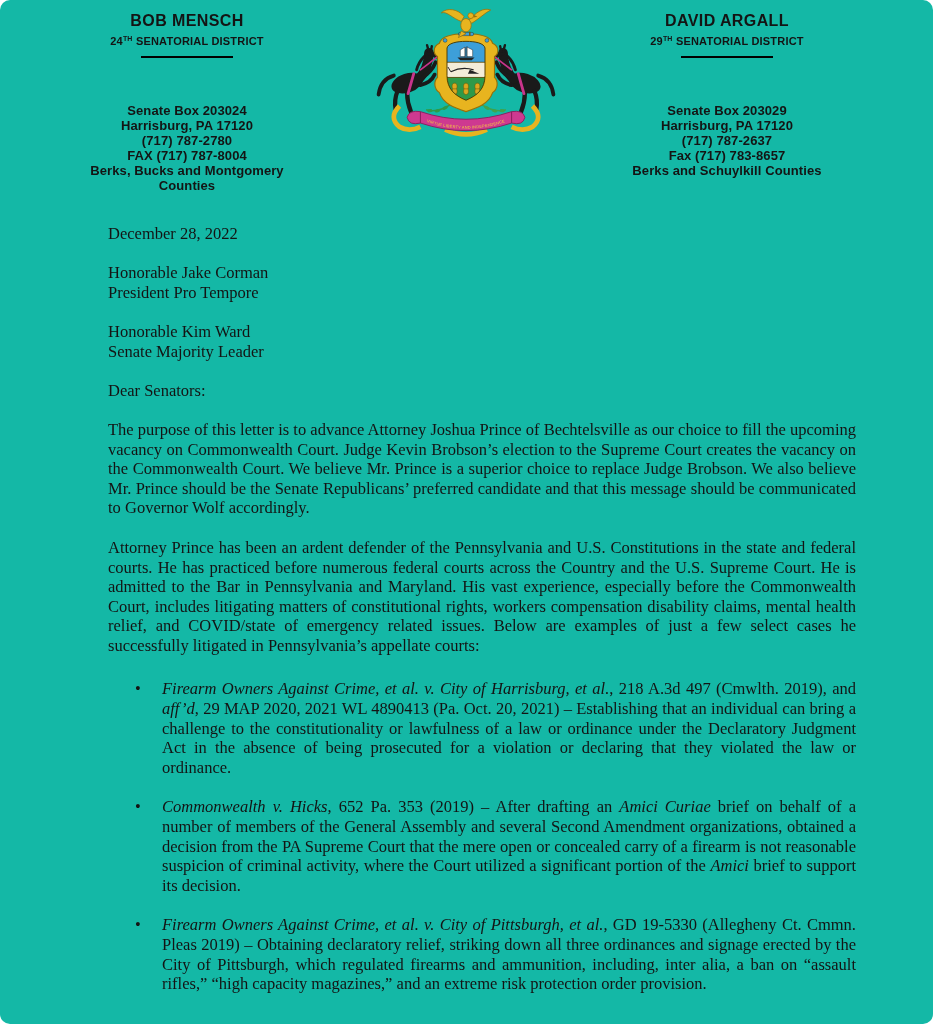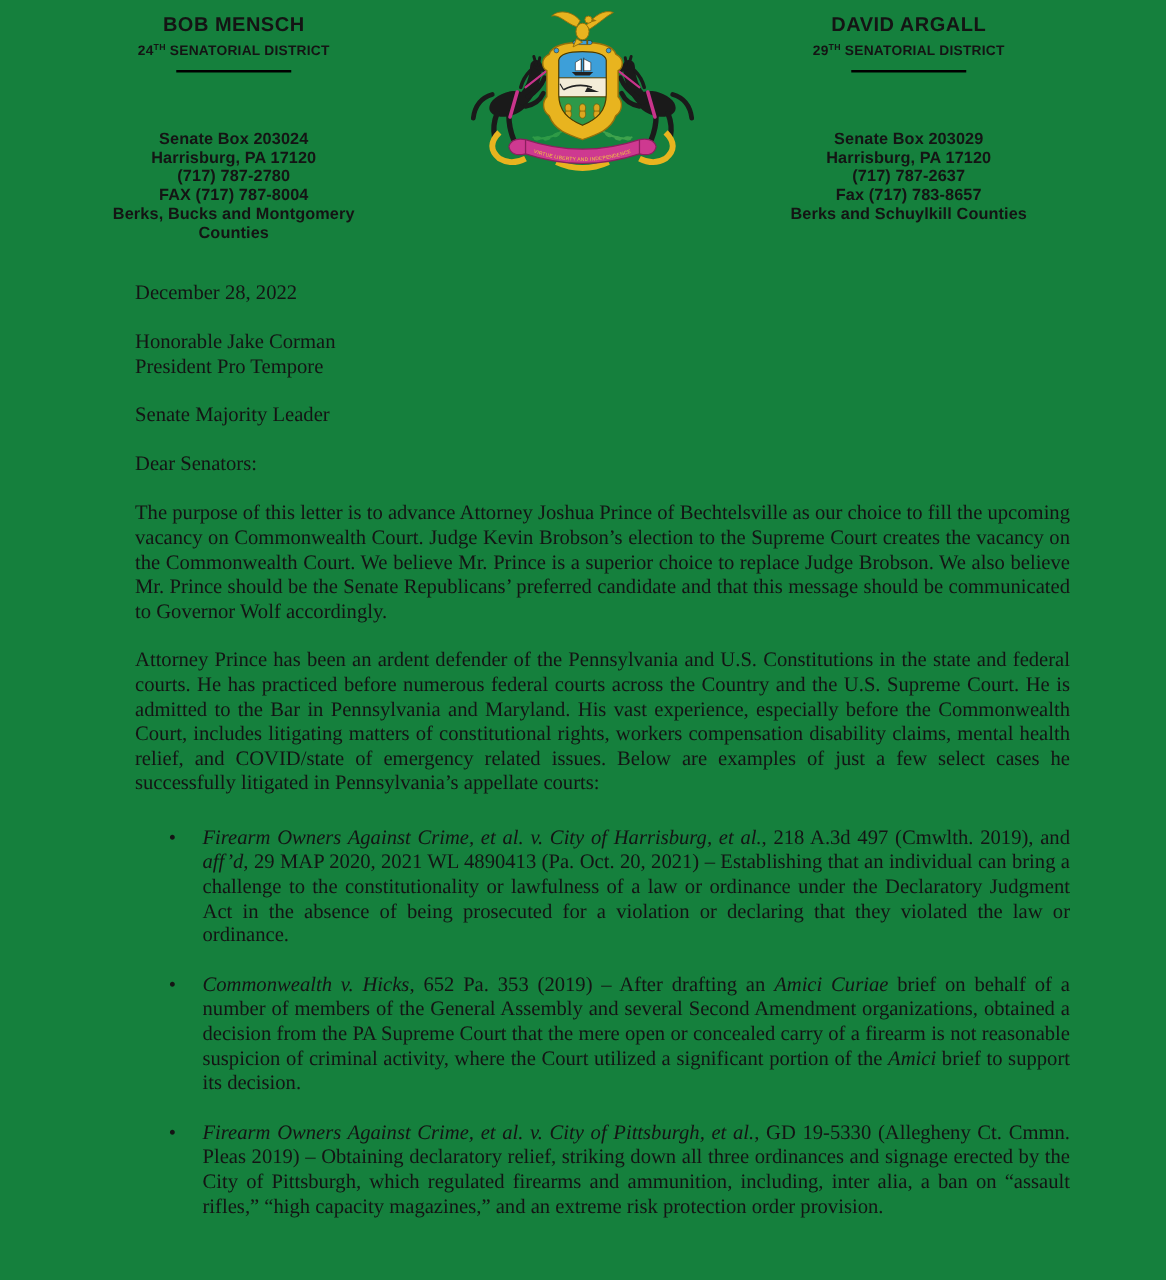--- a/index.html
+++ b/index.html
@@ -1,17 +1,17 @@
 <!DOCTYPE html>
 <html><head>
 <meta charset="utf-8">
 <style>
   html,body{margin:0;padding:0;background:#fff;}
-  .page{position:relative;width:933px;height:1024px;background:#15803d;color:#141414;
-        font-family:"Liberation Serif", serif;overflow:hidden;}
+  .page{position:relative;width:933px;height:1024px;background:#14b8a6;color:#141414;
+        font-family:"Liberation Serif", serif;overflow:hidden;border-radius:10px;}
 
   
   .lh{position:absolute;top:12px;width:214px;text-align:center;
       font-family:"Liberation Sans", sans-serif;font-weight:bold;}
   .lh-left{left:80px;}
   .lh-right{left:620px;}
   .lh-name{font-size:16px;letter-spacing:.4px;line-height:18px;}
   .lh-district{font-size:11px;line-height:14px;margin-top:2px;letter-spacing:.2px;}
   .lh-district sup{font-size:7px;vertical-align:4px;}
   .lh-rule{width:92px;border:0;border-top:2px solid #000;margin:8px auto 12px auto;}
@@ -192,20 +192,21 @@
 
   <div class="letter">
     <p class="block">December 28, 2022</p>
 
     <div class="block">
       <span class="line">Honorable Jake Corman</span>
       <span class="line">President Pro Tempore</span>
     </div>
 
     <div class="block">
+      <span class="line">Honorable Kim Ward</span>
       <span class="line">Senate Majority Leader</span>
     </div>
 
     <p class="block">Dear Senators:</p>
 
     <p class="para">The purpose of this letter is to advance Attorney Joshua Prince of Bechtelsville as our choice to fill the upcoming vacancy on Commonwealth Court.  Judge Kevin Brobson’s election to the Supreme Court creates the vacancy on the Commonwealth Court.  We believe Mr. Prince is a superior choice to replace Judge Brobson.  We also believe Mr. Prince should be the Senate Republicans’ preferred candidate and that this message should be communicated to Governor Wolf accordingly.</p>
     <p class="para pre-list">Attorney Prince has been an ardent defender of the Pennsylvania and U.S. Constitutions in the state and federal courts. He has practiced before numerous federal courts across the Country and the U.S. Supreme Court.  He is admitted to the Bar in Pennsylvania and Maryland. His vast experience, especially before the Commonwealth Court, includes litigating matters of constitutional rights, workers compensation disability claims, mental health relief, and COVID/state of emergency related issues. Below are examples of just a few select cases he successfully litigated in Pennsylvania’s appellate courts:</p>
 
     <ul class="cases">
       <li><i>Firearm Owners Against Crime, et al. v. City of Harrisburg, et al.</i>, 218 A.3d 497 (Cmwlth. 2019), and <i>aff’d</i>, 29 MAP 2020, 2021 WL 4890413 (Pa. Oct. 20, 2021) – Establishing that an individual can bring a challenge to the constitutionality or lawfulness of a law or ordinance under the Declaratory Judgment Act in the absence of being prosecuted for a violation or declaring that they violated the law or ordinance.</li>

